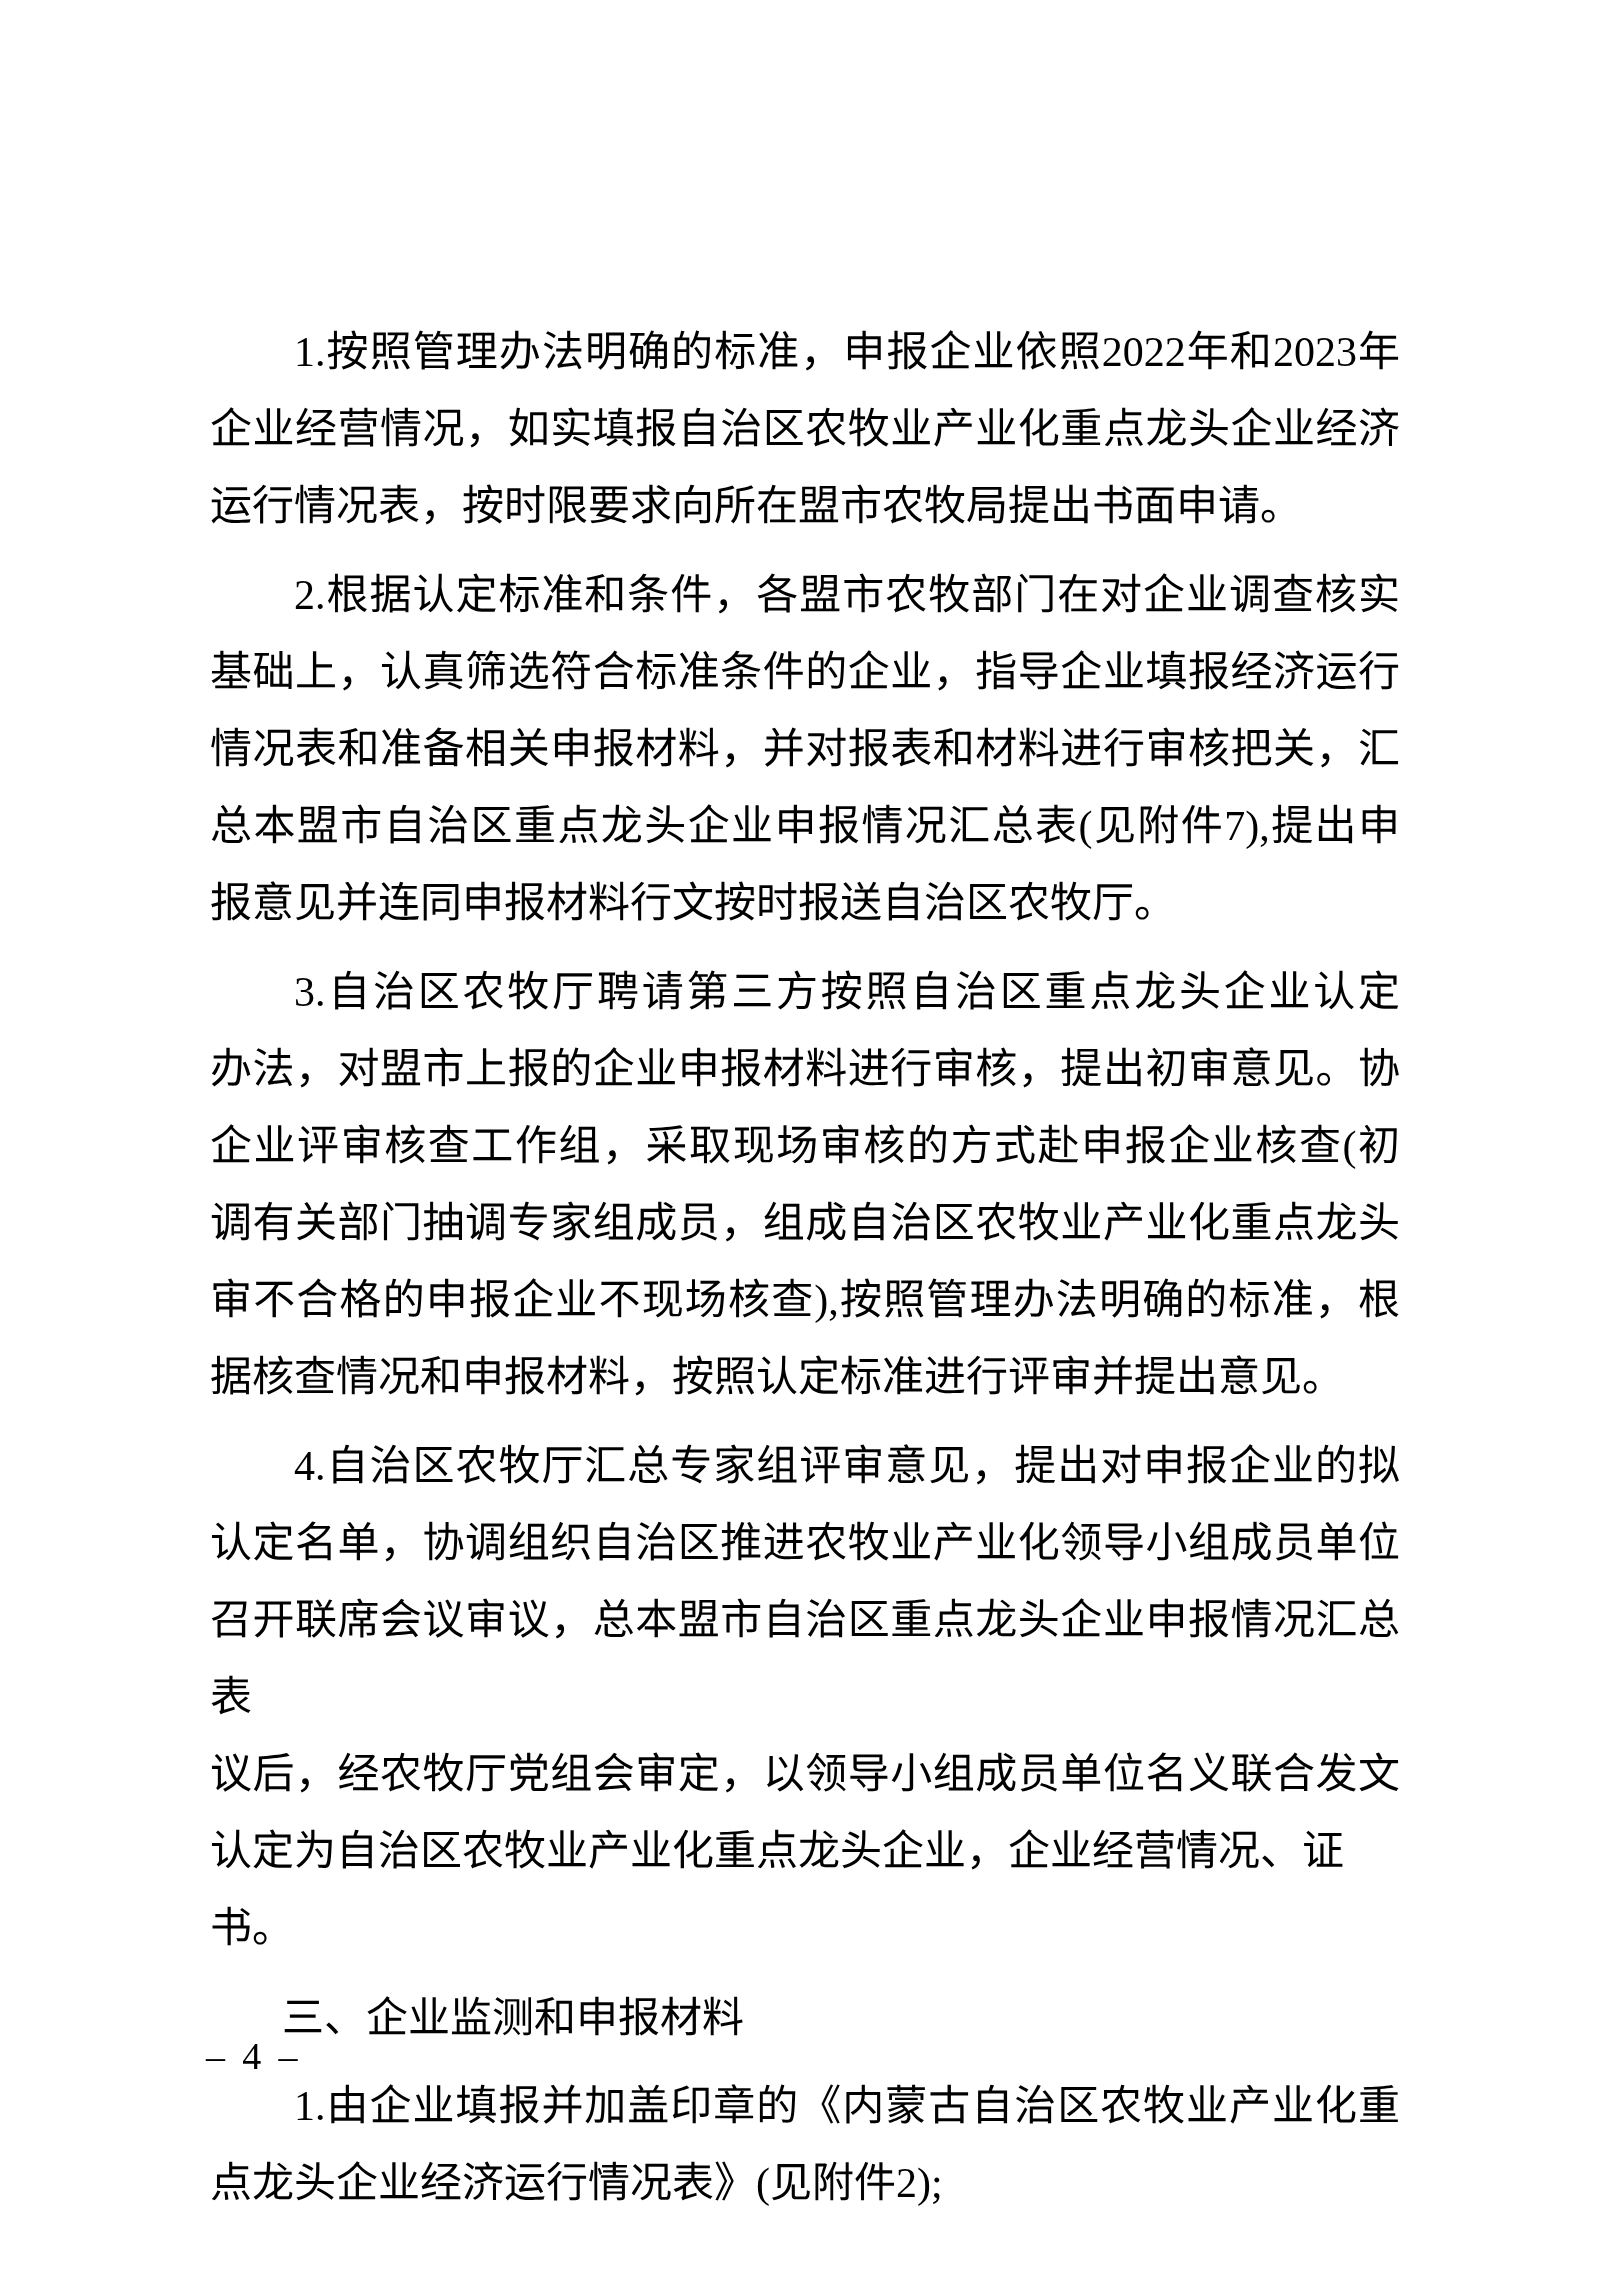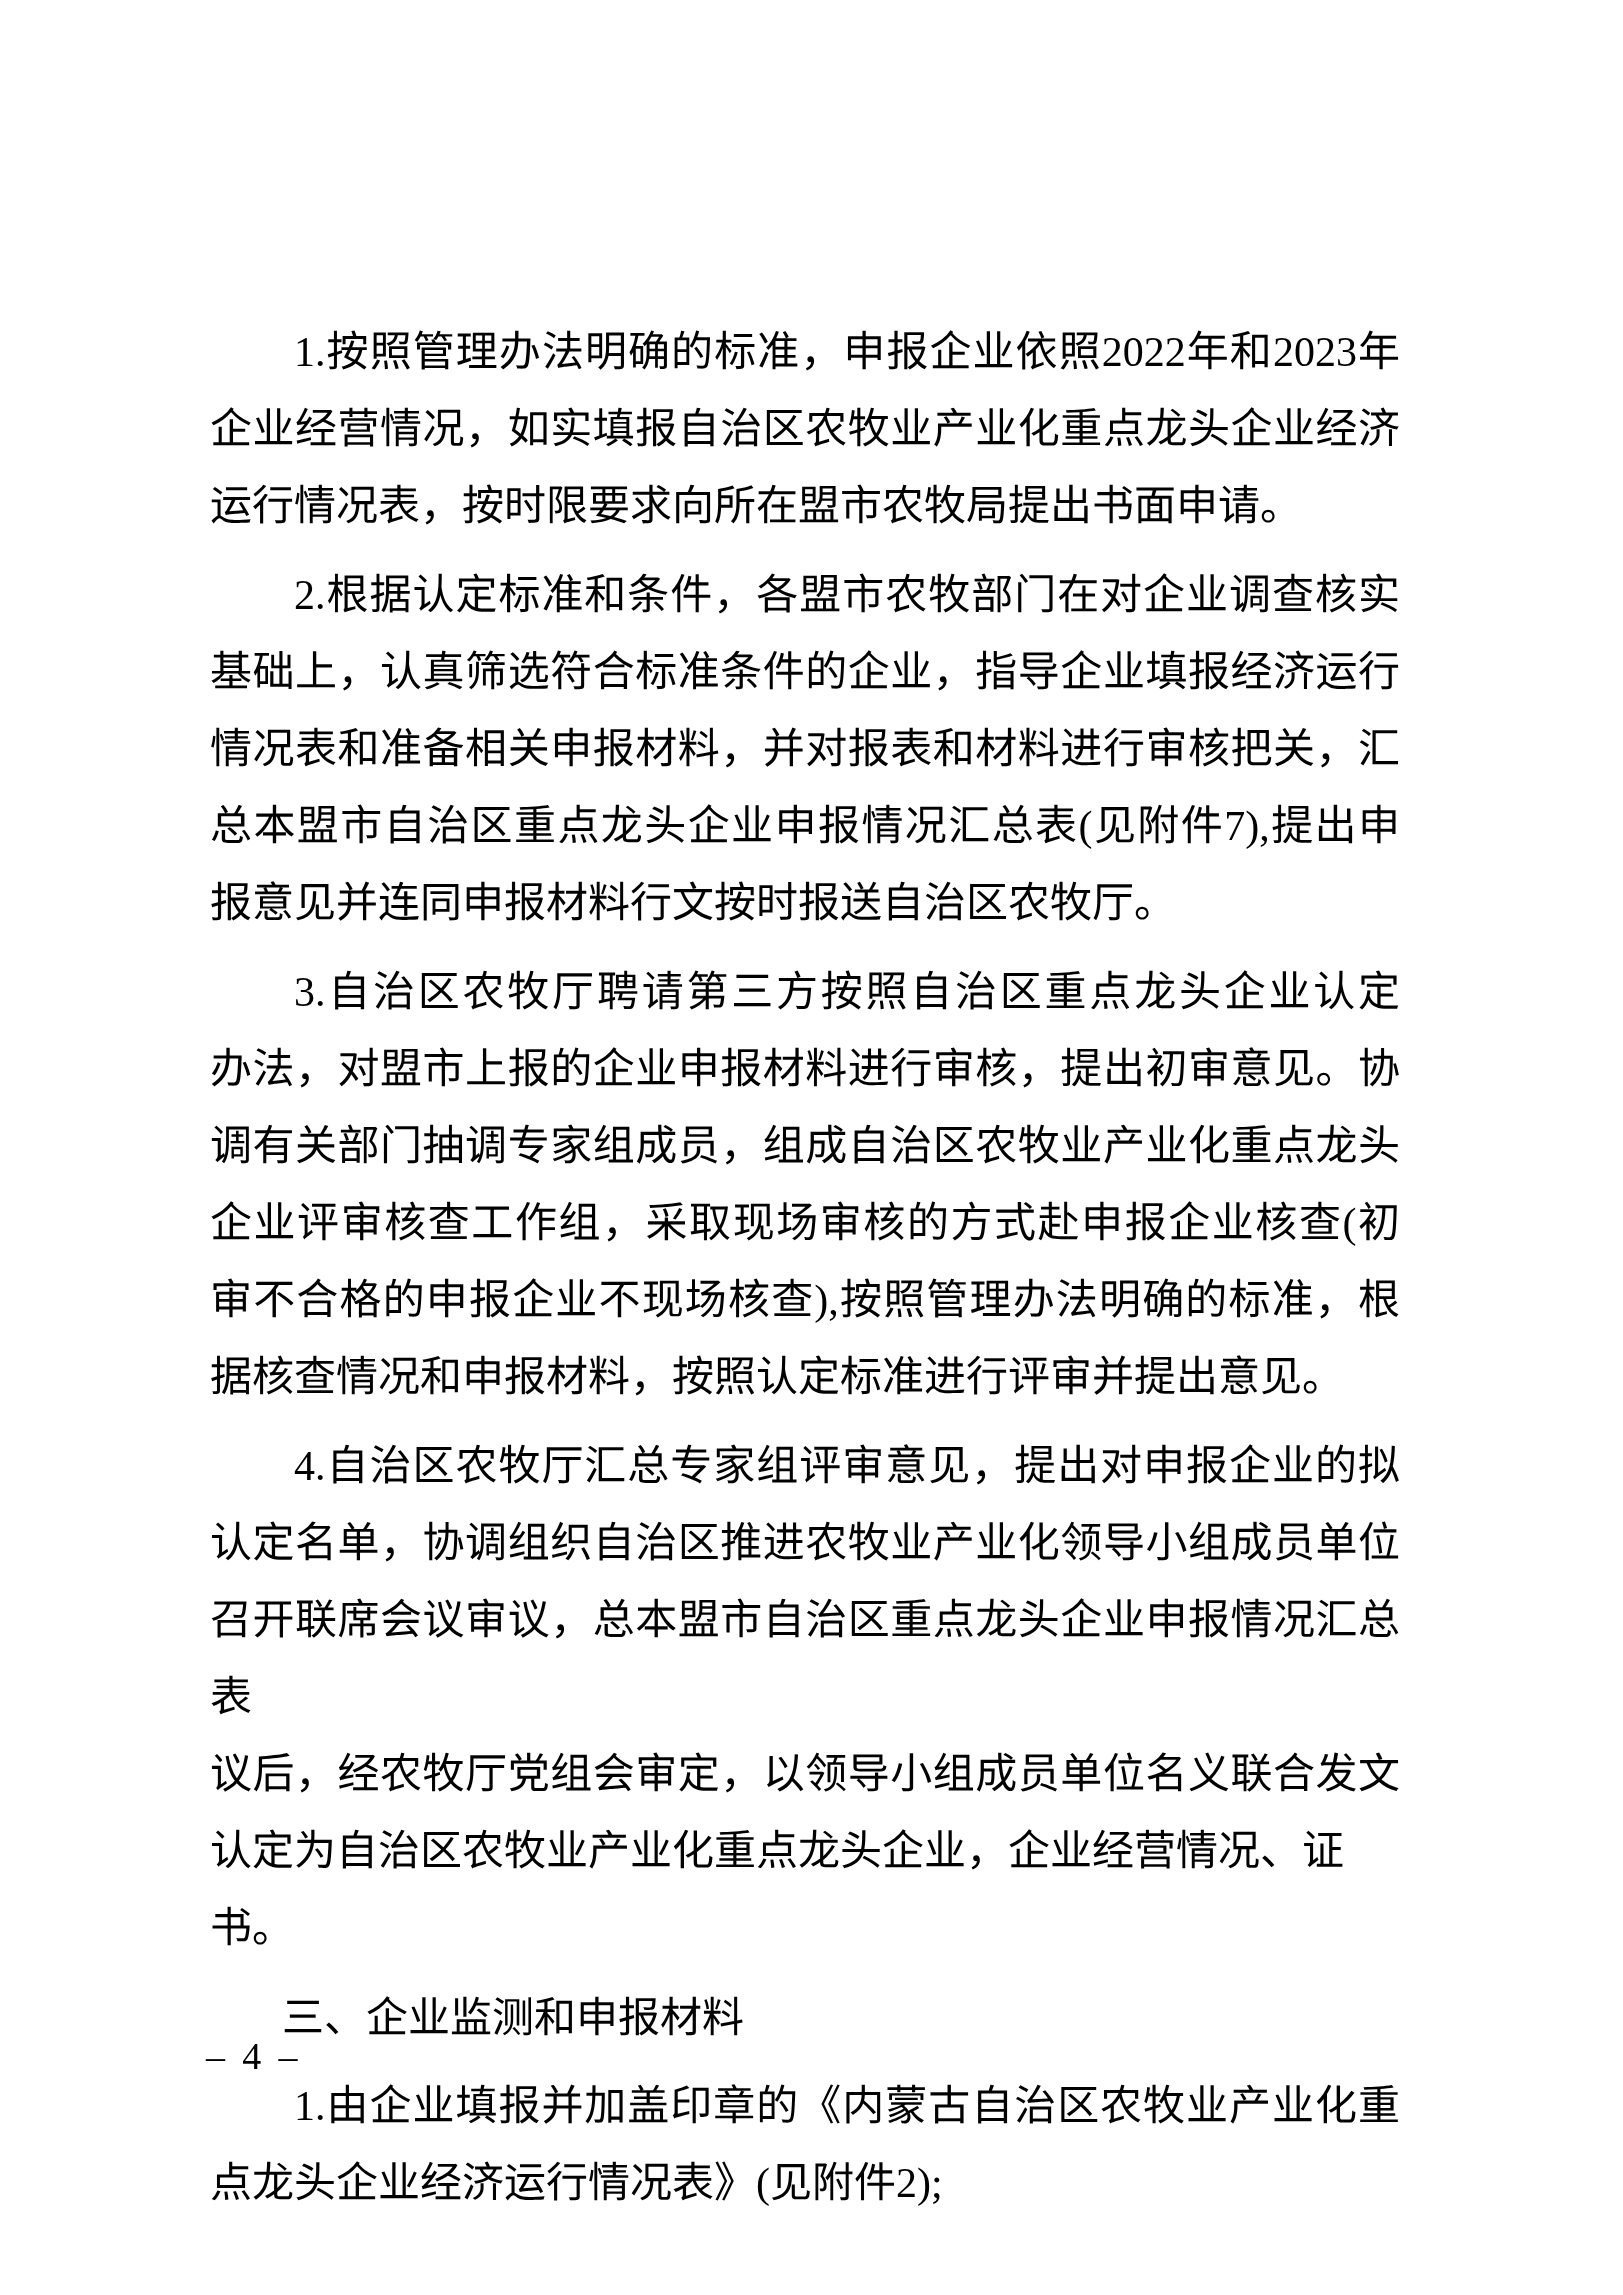--- a/index.html
+++ b/index.html
@@ -76,22 +76,22 @@
       <div class="line indent">2.根据认定标准和条件，各盟市农牧部门在对企业调查核实</div>
       <div class="line">基础上，认真筛选符合标准条件的企业，指导企业填报经济运行</div>
       <div class="line">情况表和准备相关申报材料，并对报表和材料进行审核把关，汇</div>
       <div class="line">总本盟市自治区重点龙头企业申报情况汇总表(见附件7),提出申</div>
       <div class="line last">报意见并连同申报材料行文按时报送自治区农牧厅。</div>
     </section>
 
     <section class="paragraph">
       <div class="line indent">3.自治区农牧厅聘请第三方按照自治区重点龙头企业认定</div>
       <div class="line">办法，对盟市上报的企业申报材料进行审核，提出初审意见。协</div>
+      <div class="line">企业评审核查工作组，采取现场审核的方式赴申报企业核查(初</div>
       <div class="line">调有关部门抽调专家组成员，组成自治区农牧业产业化重点龙头</div>
-      <div class="line">企业评审核查工作组，采取现场审核的方式赴申报企业核查(初</div>
       <div class="line">审不合格的申报企业不现场核查),按照管理办法明确的标准，根</div>
       <div class="line last">据核查情况和申报材料，按照认定标准进行评审并提出意见。</div>
     </section>
 
     <section class="paragraph">
       <div class="line indent">4.自治区农牧厅汇总专家组评审意见，提出对申报企业的拟</div>
       <div class="line">认定名单，协调组织自治区推进农牧业产业化领导小组成员单位</div>
       <div class="line">召开联席会议审议，总本盟市自治区重点龙头企业申报情况汇总表</div>
       <div class="line">议后，经农牧厅党组会审定，以领导小组成员单位名义联合发文</div>
       <div class="line last">认定为自治区农牧业产业化重点龙头企业，企业经营情况、证书。</div>

